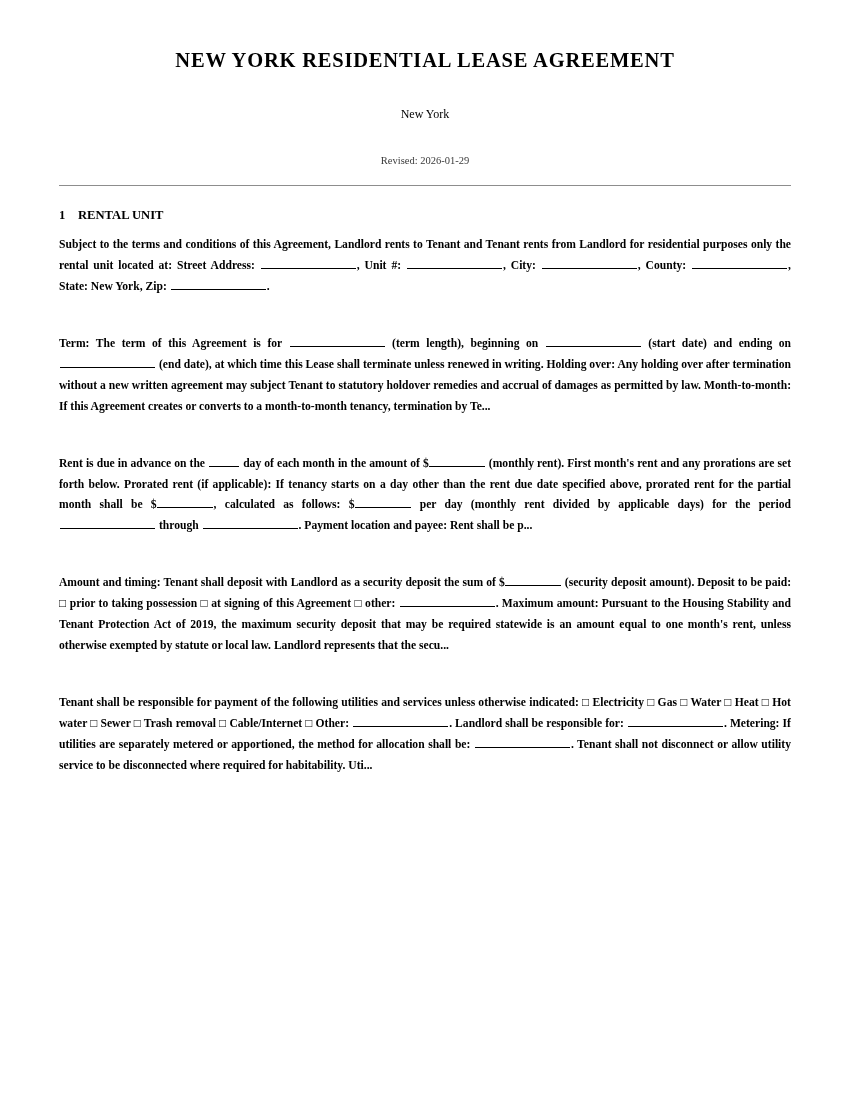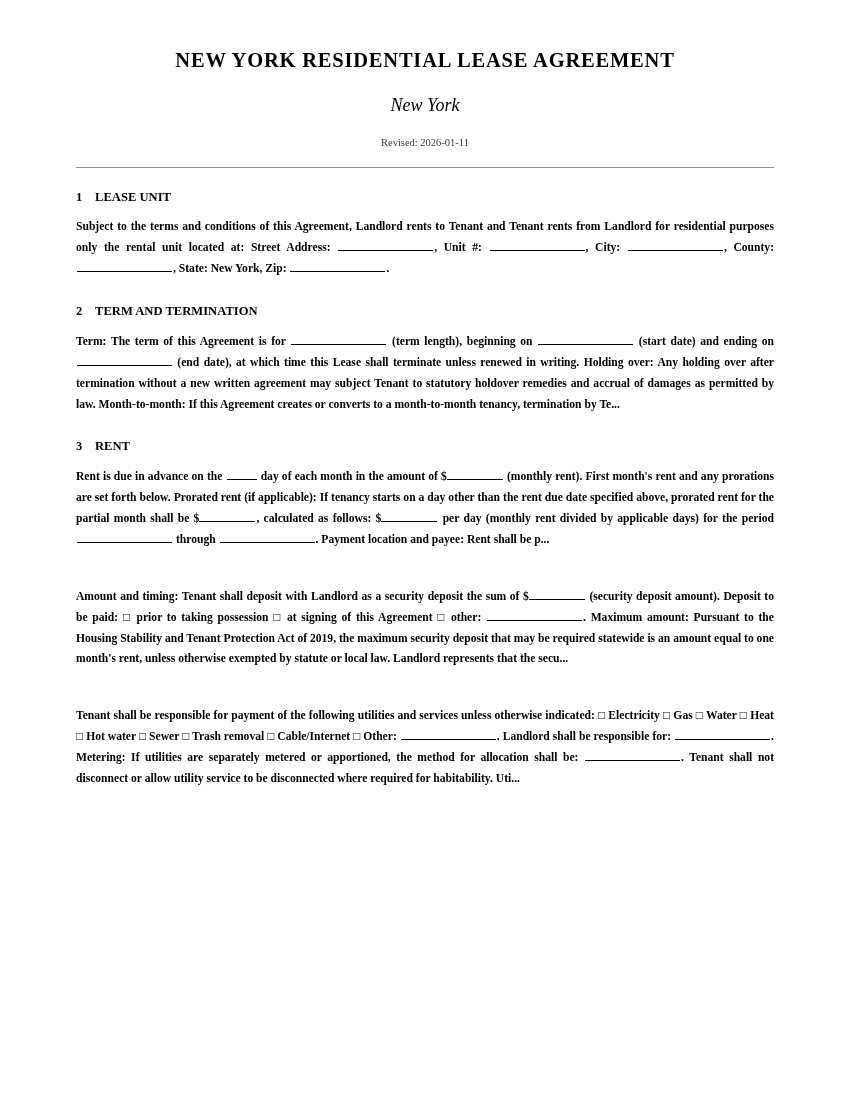--- a/index.html
+++ b/index.html
@@ -12,40 +12,39 @@
     height: 1100px;
     font-family: "Liberation Serif", "DejaVu Serif", serif;
     color: #000000;
     -webkit-font-smoothing: antialiased;
   }
   .page {
     position: relative;
     width: 850px;
     height: 1100px;
     box-sizing: border-box;
-    padding: 0 76px;
+    padding: 0 59px;
     overflow: hidden;
   }
 
   
   .doc-header {
     padding-top: 48px;
     text-align: center;
   }
   .doc-title {
     font-size: 20.5px;
     font-weight: bold;
     letter-spacing: 0.8px;
     line-height: 1.2;
     margin: 0;
   }
   .doc-subtitle {
-    font-size: 18px;
-    font-style: italic;
-    margin: 4px;
+    font-size: 12px;
+    margin: 16px;
     padding-top: 18px;
   }
   .doc-revised {
     font-size: 10.5px;
     color: #3a3a3a;
     margin: 0;
     padding-top: 17px;
   }
   .header-rule {
     margin-top: 19px;
@@ -101,35 +100,33 @@
   }
 </style>
 </head>
 <body>
 
 <div class="page">
 
   <div class="doc-header">
     <h1 class="doc-title">NEW YORK RESIDENTIAL LEASE AGREEMENT</h1>
     <p class="doc-subtitle">New York</p>
-    <p class="doc-revised">Revised: 2026-01-11</p>
+    <p class="doc-revised">Revised: 2026-01-29</p>
     <hr class="header-rule">
   </div>
 
   <div id="sections-container">
       <div class="section">
-        <h2 class="section-heading"><span class="section-number">1</span><span>LEASE UNIT</span></h2>
+        <h2 class="section-heading"><span class="section-number">1</span><span>RENTAL UNIT</span></h2>
         <p class="section-body"><span>Subject to the terms and conditions of this Agreement, Landlord rents to Tenant and Tenant rents from Landlord for residential purposes only the rental unit located at: Street Address: </span><span class="blank blank-lg"></span><span>, Unit #: </span><span class="blank blank-lg"></span><span>, City: </span><span class="blank blank-lg"></span><span>, County: </span><span class="blank blank-lg"></span><span>, State: New York, Zip: </span><span class="blank blank-lg"></span><span>.</span></p>
       </div>
       <div class="section">
-        <h2 class="section-heading"><span class="section-number">2</span><span>TERM AND TERMINATION</span></h2>
         <p class="section-body"><span>Term: The term of this Agreement is for </span><span class="blank blank-lg"></span><span> (term length), beginning on </span><span class="blank blank-lg"></span><span> (start date) and ending on </span><span class="blank blank-lg"></span><span> (end date), at which time this Lease shall terminate unless renewed in writing. Holding over: Any holding over after termination without a new written agreement may subject Tenant to statutory holdover remedies and accrual of damages as permitted by law. Month-to-month: If this Agreement creates or converts to a month-to-month tenancy, termination by Te...</span></p>
       </div>
       <div class="section">
-        <h2 class="section-heading"><span class="section-number">3</span><span>RENT</span></h2>
         <p class="section-body"><span>Rent is due in advance on the </span><span class="blank blank-xs"></span><span> day of each month in the amount of $</span><span class="blank blank-sm"></span><span> (monthly rent). First month's rent and any prorations are set forth below. Prorated rent (if applicable): If tenancy starts on a day other than the rent due date specified above, prorated rent for the partial month shall be $</span><span class="blank blank-sm"></span><span>, calculated as follows: $</span><span class="blank blank-sm"></span><span> per day (monthly rent divided by applicable days) for the period </span><span class="blank blank-lg"></span><span> through </span><span class="blank blank-lg"></span><span>. Payment location and payee: Rent shall be p...</span></p>
       </div>
       <div class="section">
         <p class="section-body"><span>Amount and timing: Tenant shall deposit with Landlord as a security deposit the sum of $</span><span class="blank blank-sm"></span><span> (security deposit amount). Deposit to be paid: </span><span class="checkbox">□</span><span> prior to taking possession </span><span class="checkbox">□</span><span> at signing of this Agreement </span><span class="checkbox">□</span><span> other: </span><span class="blank blank-lg"></span><span>. Maximum amount: Pursuant to the Housing Stability and Tenant Protection Act of 2019, the maximum security deposit that may be required statewide is an amount equal to one month's rent, unless otherwise exempted by statute or local law. Landlord represents that the secu...</span></p>
       </div>
       <div class="section">
         <p class="section-body"><span>Tenant shall be responsible for payment of the following utilities and services unless otherwise indicated: </span><span class="checkbox">□</span><span> Electricity </span><span class="checkbox">□</span><span> Gas </span><span class="checkbox">□</span><span> Water </span><span class="checkbox">□</span><span> Heat </span><span class="checkbox">□</span><span> Hot water </span><span class="checkbox">□</span><span> Sewer </span><span class="checkbox">□</span><span> Trash removal </span><span class="checkbox">□</span><span> Cable/Internet </span><span class="checkbox">□</span><span> Other: </span><span class="blank blank-lg"></span><span>. Landlord shall be responsible for: </span><span class="blank blank-lg"></span><span>. Metering: If utilities are separately metered or apportioned, the method for allocation shall be: </span><span class="blank blank-lg"></span><span>. Tenant shall not disconnect or allow utility service to be disconnected where required for habitability. Uti...</span></p>
       </div>
     </div>
 

